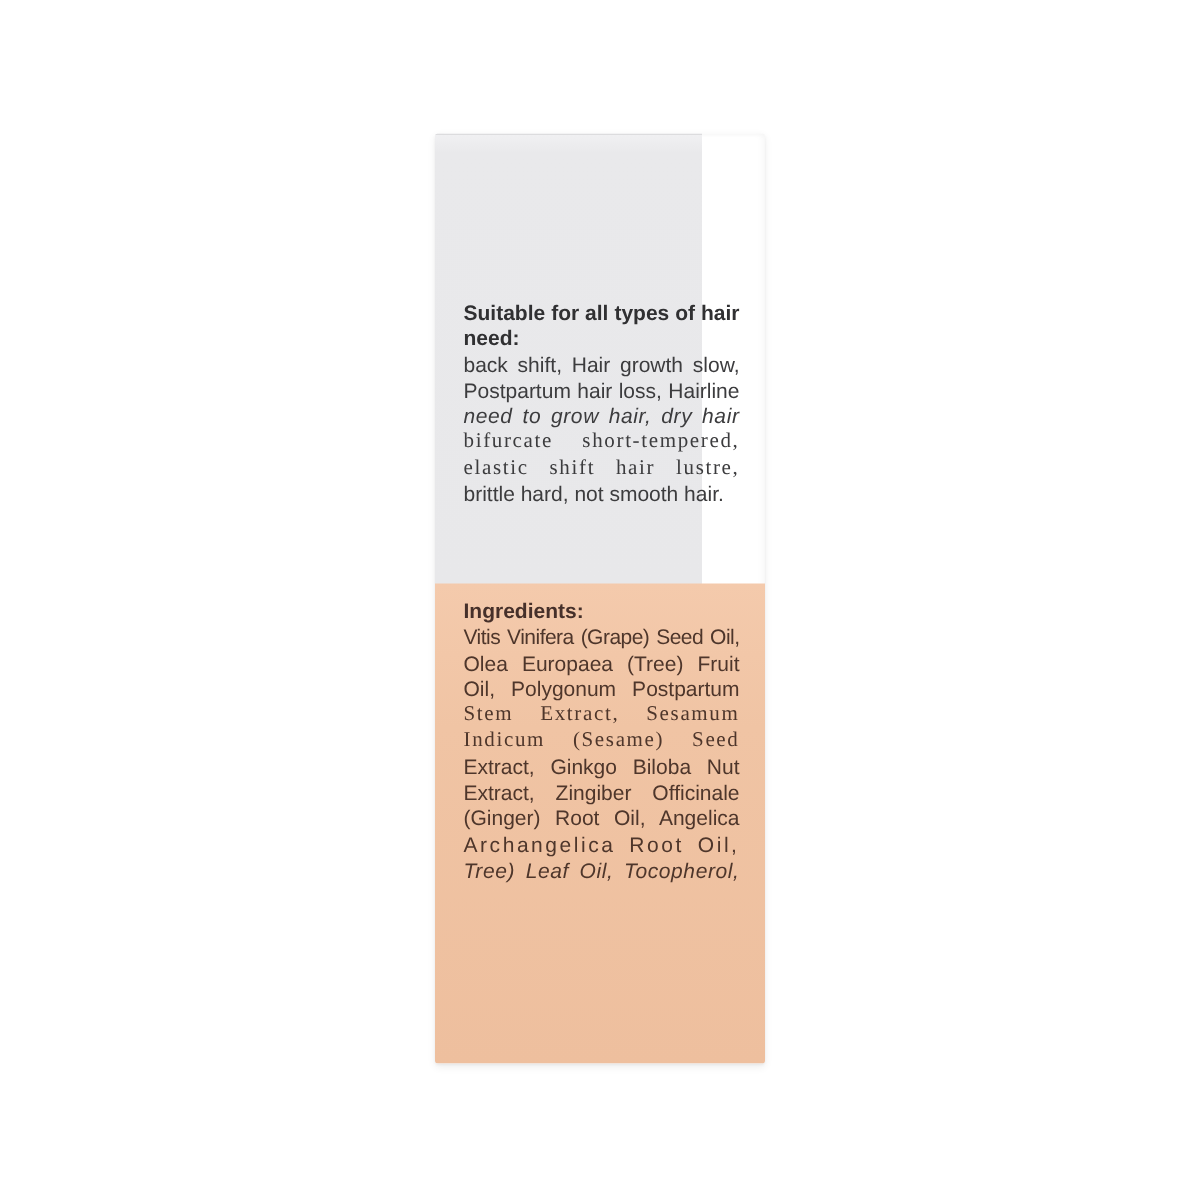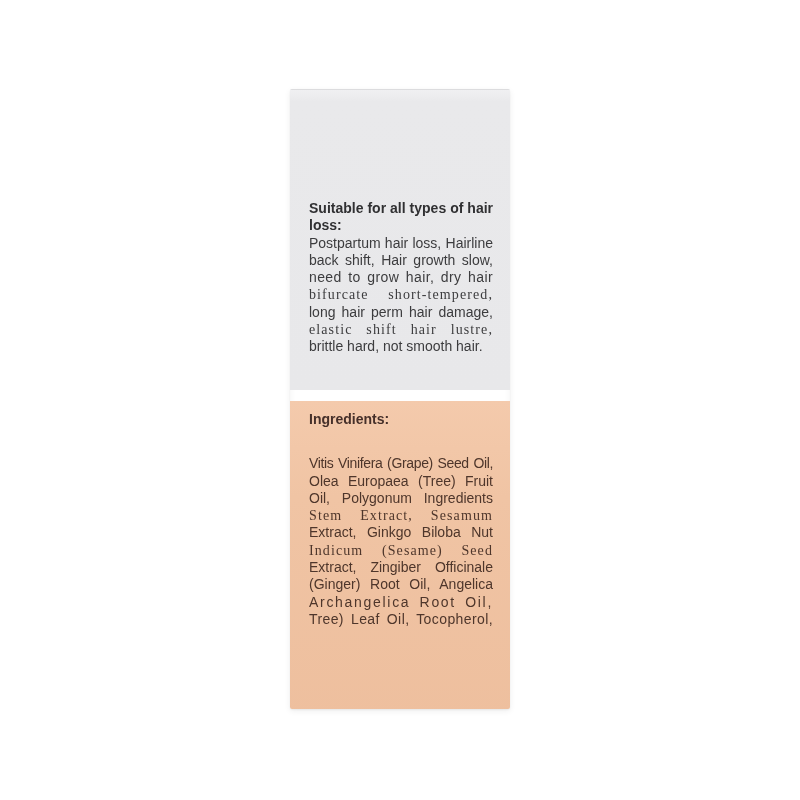--- a/index.html
+++ b/index.html
@@ -20,76 +20,75 @@
   }
   .stage{position:relative;width:800px;height:800px;overflow:hidden;}
   .box{
     position:absolute;left:290px;top:89px;width:220px;height:620px;
     border-radius:2px;
     box-shadow:0 2px 6px rgba(0,0,0,0.07),0 1px 2px rgba(0,0,0,0.05),
                inset 2px 0 4px rgba(0,0,0,0.03),inset -2px 0 4px rgba(0,0,0,0.03);
     overflow:hidden;
   }
   .panel-top{
-    position:absolute;left:0;top:0;width:220px;height:300px;
+    position:absolute;left:0;top:0;width:178px;height:300px;
     background:linear-gradient(180deg,#f0f0f2 0px,var(--top-panel) 12px,#e8e8ea 100%);
     border-top:1px solid rgba(0,0,0,0.05);
   }
   .panel-bottom{
-    position:absolute;left:0;top:312px;width:220px;height:320px;
+    position:absolute;left:0;top:300px;width:220px;height:320px;
     background:linear-gradient(180deg,#f4caac 0%,var(--bottom-panel) 30%,#eebf9e 100%);
   }
   .textblock{
     position:absolute;left:19px;width:184px;
     font-size:14px;line-height:17.3px;
   }
   .text-suit{top:110px;color:var(--top-text);}
   .text-ing{top:10px;color:var(--bottom-text);}
   .line{
     text-align:justify;text-align-last:justify;
     white-space:normal;
   }
   .line.last{text-align:left;text-align-last:left;}
   .bold{font-weight:700;}
   .text-suit .bold{color:var(--top-heading);}
   .text-ing .bold{color:var(--bottom-heading);}
-  .ls1{letter-spacing:0.4px;}
+  .ls1{letter-spacing:0.4px;font-style:italic;}
   .ls2{letter-spacing:1.1px;font-family:Liberation Serif, serif;}
   .ls3{letter-spacing:1.7px;}
-  .tight{letter-spacing:-0.35px;margin-top:27px;}
+  .tight{letter-spacing:-0.35px;}
 </style>
 </head>
 <body>
 
 <div class="stage">
   <div class="box">
 
     <section class="panel-top">
       <div class="textblock text-suit">
         <div class="line bold">Suitable for all types of hair</div>
-        <div class="line bold last">loss:</div>
+        <div class="line bold last">need:</div>
+        <div class="line">back shift, Hair growth slow,</div>
         <div class="line">Postpartum hair loss, Hairline</div>
-        <div class="line">back shift, Hair growth slow,</div>
         <div class="line ls1">need to grow hair, dry hair</div>
         <div class="line ls2">bifurcate short-tempered,</div>
-        <div class="line">long hair perm hair damage,</div>
         <div class="line ls2">elastic shift hair lustre,</div>
         <div class="line last">brittle hard, not smooth hair.</div>
       </div>
     </section>
 
     <section class="panel-bottom">
       <div class="textblock text-ing">
         <div class="line bold last">Ingredients:</div>
         <div class="line tight">Vitis Vinifera (Grape) Seed Oil,</div>
         <div class="line">Olea Europaea (Tree) Fruit</div>
-        <div class="line">Oil, Polygonum Ingredients</div>
+        <div class="line">Oil, Polygonum Postpartum</div>
         <div class="line ls2">Stem Extract, Sesamum</div>
+        <div class="line ls2">Indicum (Sesame) Seed</div>
         <div class="line">Extract, Ginkgo Biloba Nut</div>
-        <div class="line ls2">Indicum (Sesame) Seed</div>
         <div class="line">Extract, Zingiber Officinale</div>
         <div class="line">(Ginger) Root Oil, Angelica</div>
         <div class="line ls3">Archangelica Root Oil,</div>
         <div class="line ls1">Tree) Leaf Oil, Tocopherol,</div>
       </div>
     </section>
 
   </div>
 </div>
 

